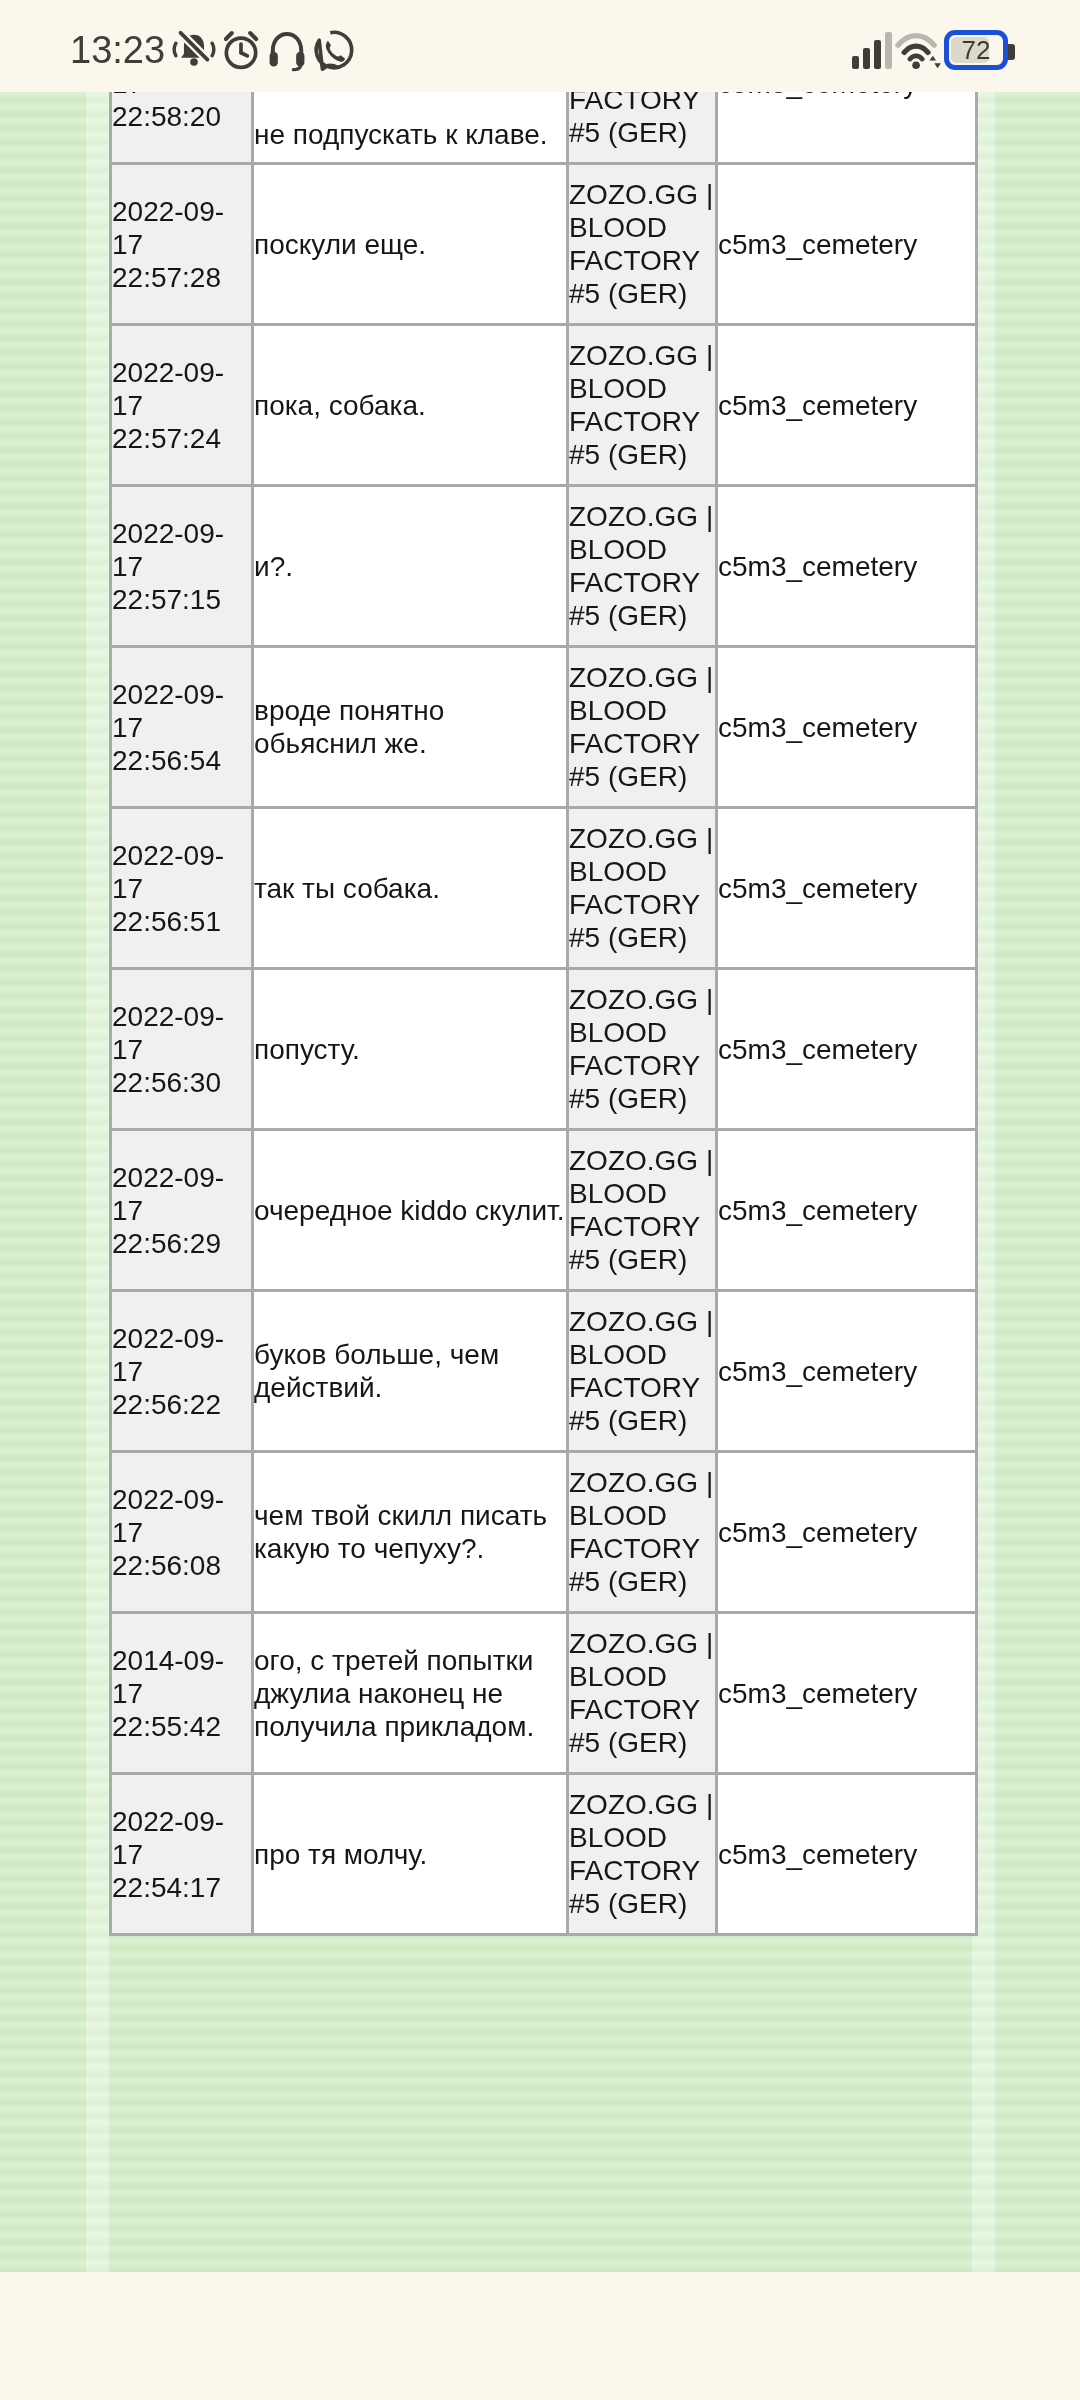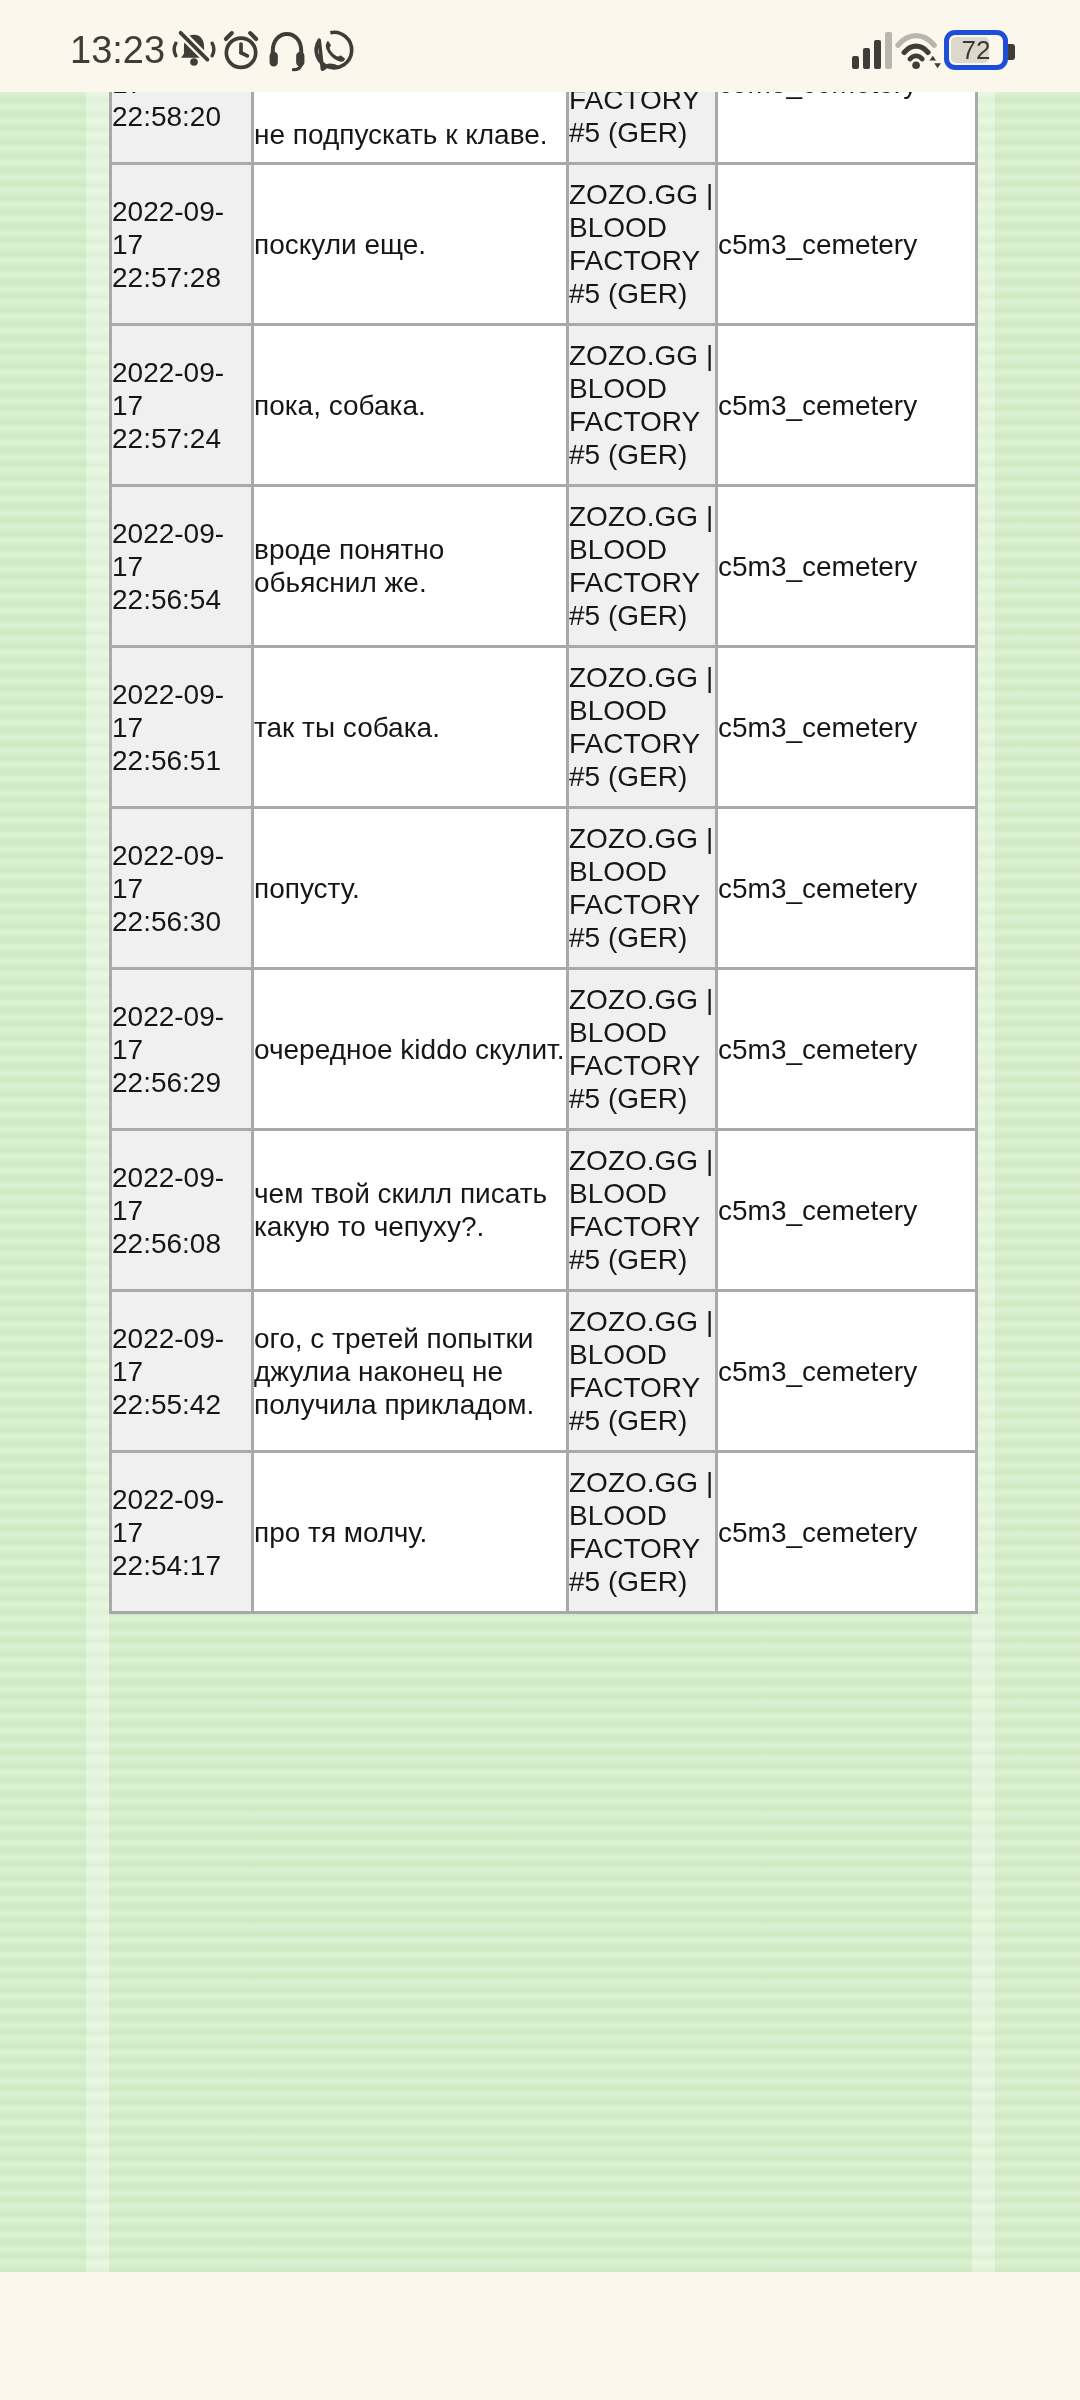--- a/index.html
+++ b/index.html
@@ -148,20 +148,26 @@
     <td class="c-srv">ZOZO.GG | BLOOD FACTORY #5 (GER)</td>
     <td class="c-map">c5m3_cemetery</td>
   </tr>
           <tr>
     <td class="c-time">2022-​09-​17 22:57:24</td>
     <td class="c-msg">пока, собака.</td>
     <td class="c-srv">ZOZO.GG | BLOOD FACTORY #5 (GER)</td>
     <td class="c-map">c5m3_cemetery</td>
   </tr>
           <tr>
+    <td class="c-time">2022-​09-​17 22:57:15</td>
+    <td class="c-msg">и?.</td>
+    <td class="c-srv">ZOZO.GG | BLOOD FACTORY #5 (GER)</td>
+    <td class="c-map">c5m3_cemetery</td>
+  </tr>
+          <tr>
     <td class="c-time">2022-​09-​17 22:56:54</td>
     <td class="c-msg">вроде понятно обьяснил же.</td>
     <td class="c-srv">ZOZO.GG | BLOOD FACTORY #5 (GER)</td>
     <td class="c-map">c5m3_cemetery</td>
   </tr>
           <tr>
     <td class="c-time">2022-​09-​17 22:56:51</td>
     <td class="c-msg">так ты собака.</td>
     <td class="c-srv">ZOZO.GG | BLOOD FACTORY #5 (GER)</td>
     <td class="c-map">c5m3_cemetery</td>
@@ -172,27 +178,33 @@
     <td class="c-srv">ZOZO.GG | BLOOD FACTORY #5 (GER)</td>
     <td class="c-map">c5m3_cemetery</td>
   </tr>
           <tr>
     <td class="c-time">2022-​09-​17 22:56:29</td>
     <td class="c-msg">очередное kiddo скулит.</td>
     <td class="c-srv">ZOZO.GG | BLOOD FACTORY #5 (GER)</td>
     <td class="c-map">c5m3_cemetery</td>
   </tr>
           <tr>
+    <td class="c-time">2022-​09-​17 22:56:22</td>
+    <td class="c-msg">буков больше, чем действий.</td>
+    <td class="c-srv">ZOZO.GG | BLOOD FACTORY #5 (GER)</td>
+    <td class="c-map">c5m3_cemetery</td>
+  </tr>
+          <tr>
     <td class="c-time">2022-​09-​17 22:56:08</td>
     <td class="c-msg">чем твой скилл писать какую то чепуху?.</td>
     <td class="c-srv">ZOZO.GG | BLOOD FACTORY #5 (GER)</td>
     <td class="c-map">c5m3_cemetery</td>
   </tr>
           <tr>
-    <td class="c-time">2022-​09-​17 22:55:42</td>
+    <td class="c-time">2014-​09-​17 22:55:42</td>
     <td class="c-msg">ого, с третей попытки джулиа наконец не получила прикладом.</td>
     <td class="c-srv">ZOZO.GG | BLOOD FACTORY #5 (GER)</td>
     <td class="c-map">c5m3_cemetery</td>
   </tr>
           <tr>
     <td class="c-time">2022-​09-​17 22:54:17</td>
     <td class="c-msg">про тя молчу.</td>
     <td class="c-srv">ZOZO.GG | BLOOD FACTORY #5 (GER)</td>
     <td class="c-map">c5m3_cemetery</td>
   </tr>

